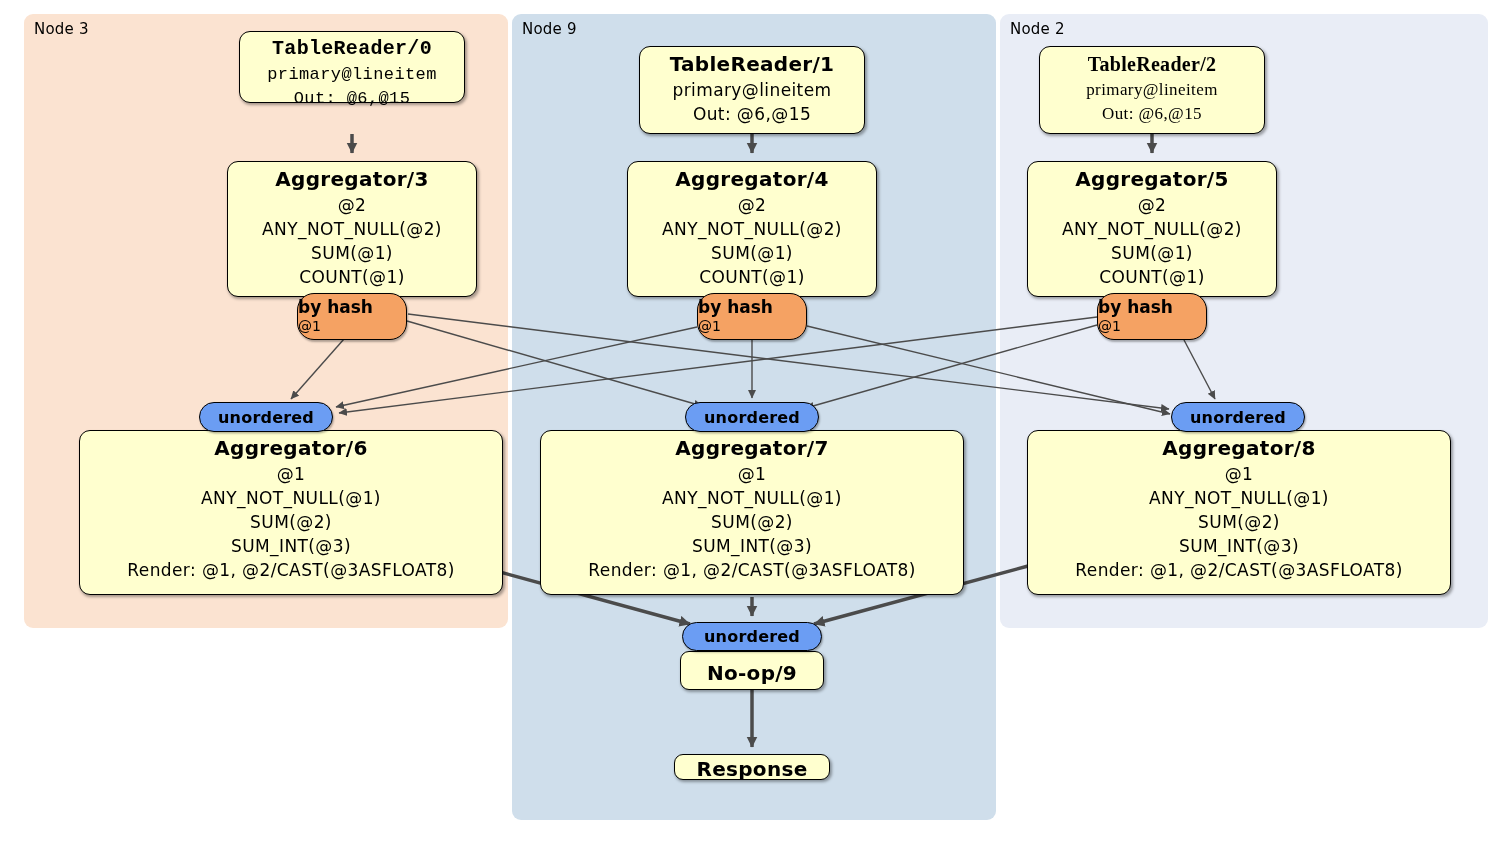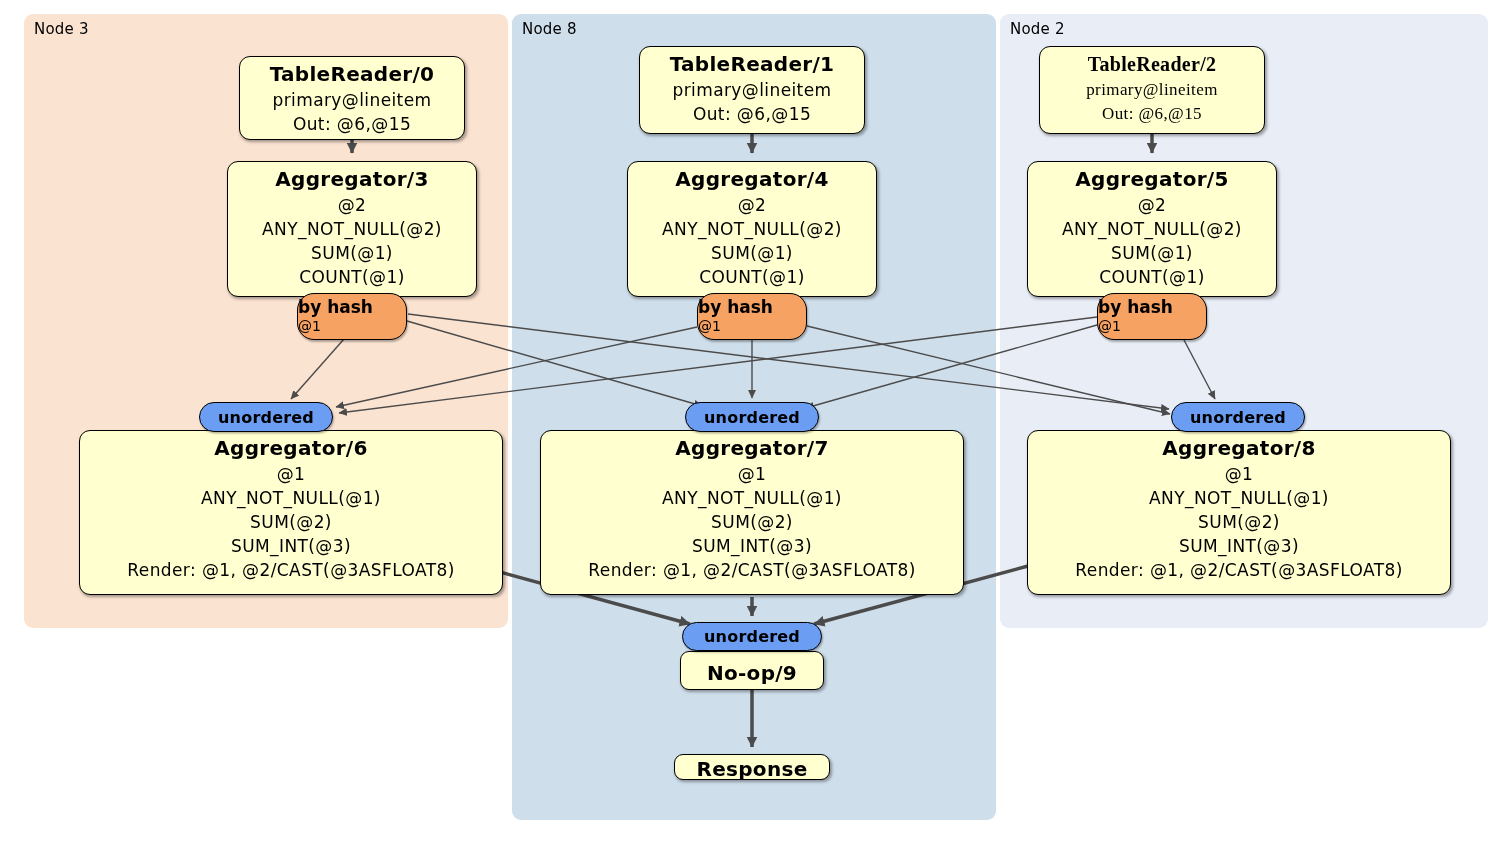--- a/index.html
+++ b/index.html
@@ -36,21 +36,21 @@
 </style>
 </head>
 <body>
 
 <div class="canvas">
 
   <div class="region" style="left:24px;top:14px;width:484px;height:614px;background:var(--node3-bg);">
     <div class="region-label">Node 3</div>
   </div>
   <div class="region" style="left:512px;top:14px;width:484px;height:806px;background:var(--node1-bg);">
-    <div class="region-label">Node 8</div>
+    <div class="region-label">Node 9</div>
   </div>
   <div class="region" style="left:1000px;top:14px;width:488px;height:614px;background:var(--node2-bg);">
     <div class="region-label">Node 2</div>
   </div>
 
   <svg class="edges" width="1504" height="842" viewBox="0 0 1504 842">
     <defs>
       <marker id="mBig" markerUnits="userSpaceOnUse" markerWidth="16" markerHeight="14" refX="10.5" refY="5.5" orient="auto">
         <path d="M0,0 L11,5.5 L0,11 Z" fill="#4b4b4b"></path>
       </marker>
@@ -73,21 +73,21 @@
       <line x1="408" y1="314" x2="1169" y2="409" marker-end="url(#mSmall)"></line>
       <line x1="697" y1="327" x2="336" y2="407" marker-end="url(#mSmall)"></line>
       <line x1="752" y1="340" x2="752" y2="398" marker-end="url(#mSmall)"></line>
       <line x1="807" y1="326" x2="1170" y2="414" marker-end="url(#mSmall)"></line>
       <line x1="1097" y1="317" x2="339" y2="413" marker-end="url(#mSmall)"></line>
       <line x1="1097" y1="325" x2="806" y2="408" marker-end="url(#mSmall)"></line>
       <line x1="1184" y1="340" x2="1215" y2="399" marker-end="url(#mSmall)"></line>
     </g>
   </svg>
 
-  <div class="pbox" style="left:239px;top:56px;width:226px;height:84px;">
+  <div class="pbox" style="left:239px;top:31px;width:226px;height:72px;font-family:Liberation Mono, monospace;">
     <div class="bt">TableReader/0</div>
     <div class="bl">primary@lineitem</div>
     <div class="bl">Out: @6,@15</div>
   </div>
   <div class="pbox" style="left:639px;top:46px;width:226px;height:88px;">
     <div class="bt">TableReader/1</div>
     <div class="bl">primary@lineitem</div>
     <div class="bl">Out: @6,@15</div>
   </div>
   <div class="pbox" style="left:1039px;top:46px;width:226px;height:88px;font-family:Liberation Serif, serif;">

